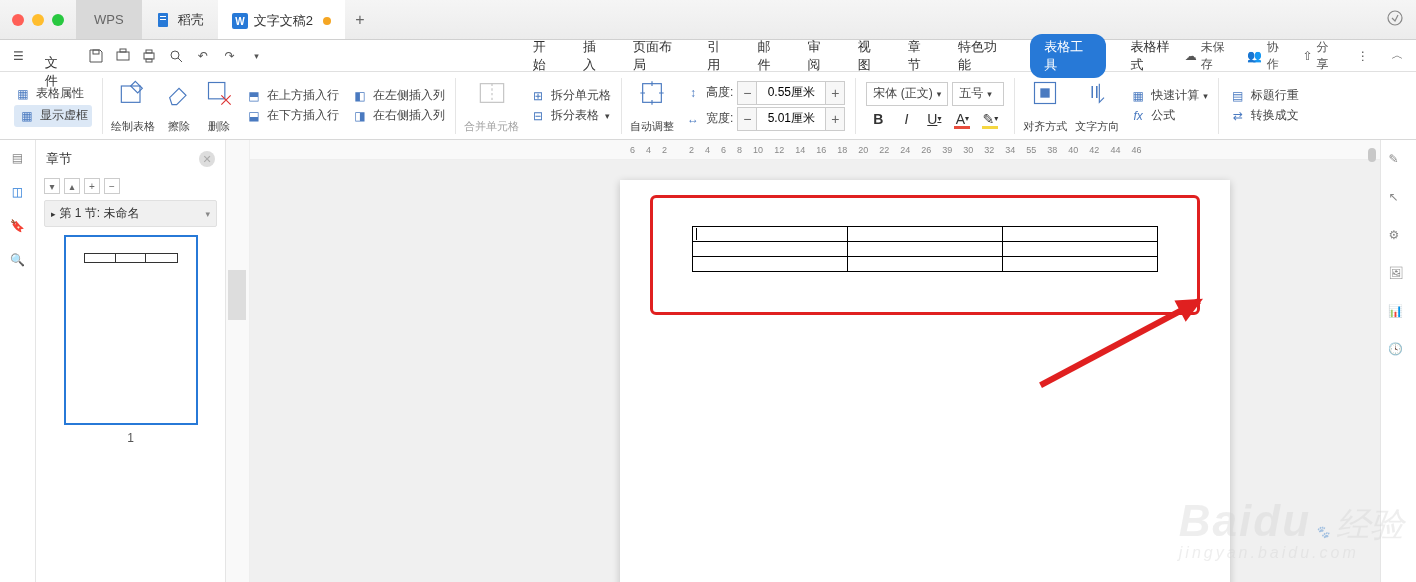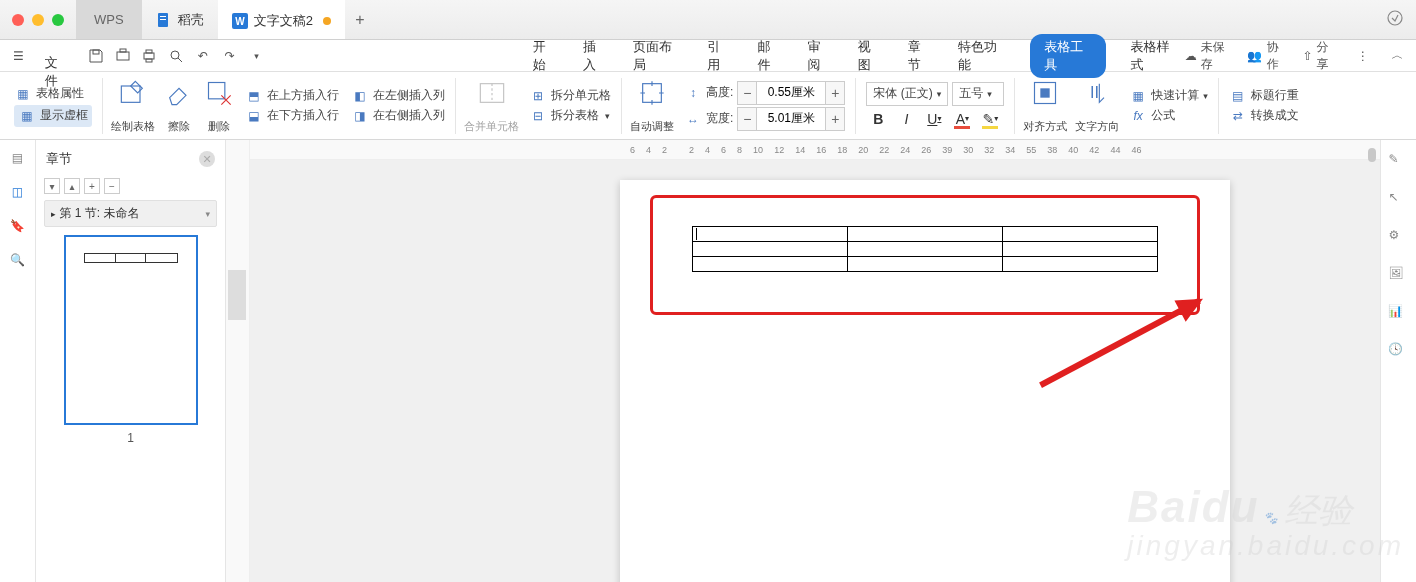--- a/index.html
+++ b/index.html
@@ -85,21 +85,21 @@
 .arrow-head { position:absolute; right:-4px; top:-9px; width:0; height:0; border-left:26px solid #e02020; border-top:12px solid transparent; border-bottom:12px solid transparent; }
 
 .rstrip { width:36px; border-left:1px solid #e5e5e5; display:flex; flex-direction:column; align-items:center; padding-top:12px; gap:18px; }
 .rstrip .ricon2 { width:20px; height:20px; color:#888; }
 
 
 .watermark { position:absolute; right:12px; bottom:20px; opacity:0.35; color:#d0d0d0; font-family:Arial; pointer-events:none;font-style:italic; }
 .watermark .big { font-size:44px; font-weight:bold; letter-spacing:2px; }
 .watermark .paw { display:inline-block; margin-left:4px; }
 .watermark .cn { font-size:34px; margin-left:6px; }
-.watermark .sub { font-size:28px; letter-spacing:3px; margin-top:-4px; }
+.watermark .sub { font-size:16px; letter-spacing:3px; margin-top:-4px; }
 .scrollbar-v { position:absolute; right:40px; top:148px; width:8px; height:14px; background:#c8c8c8; border-radius:4px; }
 </style>
 </head>
 <body>
 
 <div class="titlebar">
   <div class="traffic">
     <div class="dot red"></div>
     <div class="dot yellow"></div>
     <div class="dot green"></div>

